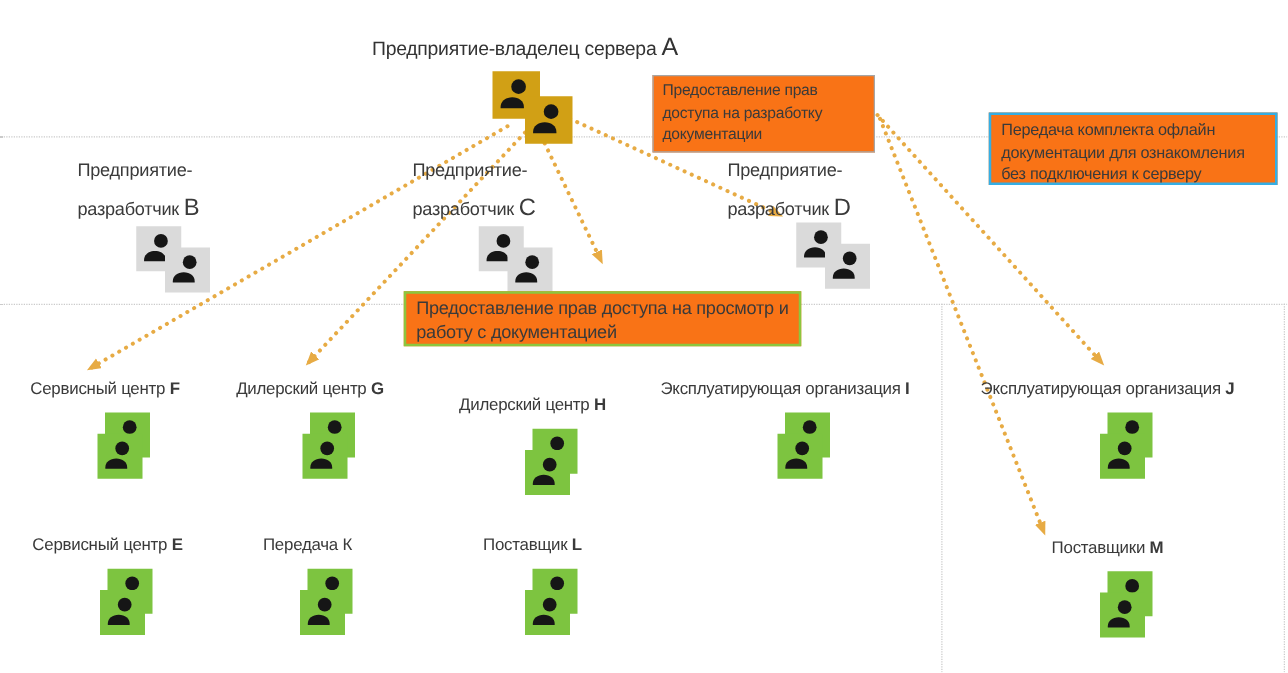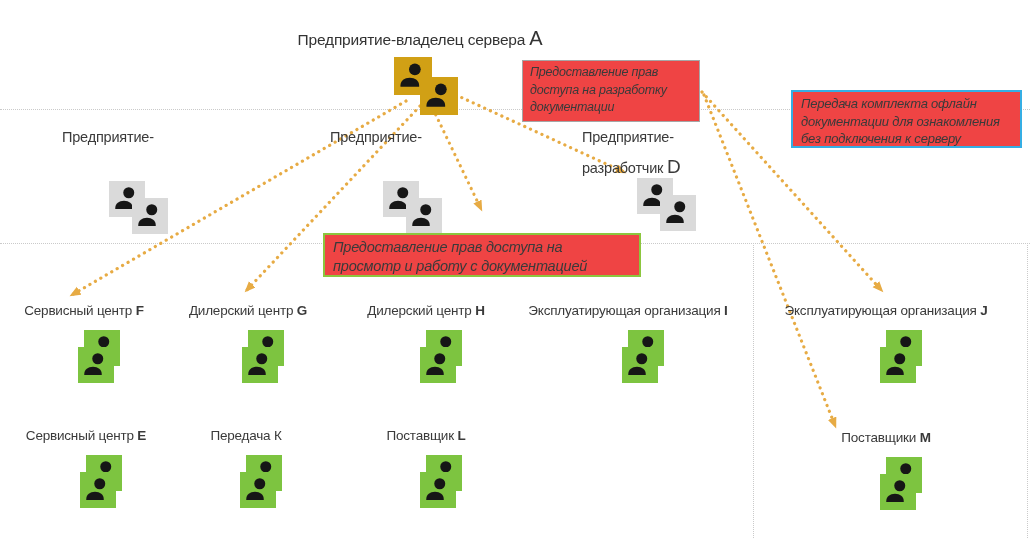--- a/index.html
+++ b/index.html
@@ -33,21 +33,21 @@
   .people-icon.cons .sq{background:var(--consumer-icon,#7DC440);}
   
   .dev-label{position:absolute;z-index:2;font-size:14.5px;line-height:30px;letter-spacing:-0.2px;color:#3a3a3a;white-space:nowrap;}
   .dev-label .ltr-big{font-size:19px;}
   
   .node{position:absolute;width:240px;text-align:center;z-index:2;}
   .node-label{font-size:13.5px;letter-spacing:-0.2px;color:#3a3a3a;white-space:nowrap;}
   .node-label .ltr{font-weight:bold;font-size:13.5px;}
   .node-label .ltr.reg{font-weight:normal;}
   
-  .callout{position:absolute;z-index:3;background:#ef4444;box-sizing:border-box;letter-spacing:-0.2px;color:#3a3a3a;font-style:italic;}
+  .callout{position:absolute;z-index:3;background:#f97316;box-sizing:border-box;letter-spacing:-0.2px;color:#3a3a3a;}
   .callout.gray{left:522px;top:60px;width:178px;height:62px;border:1px solid var(--callout-gray-border,#a6a6a6);font-size:12.5px;line-height:1.4;padding:3px 7px;}
   .callout.blue{left:791px;top:90px;width:231px;height:58px;border:2px solid var(--callout-blue-border,#35AEE4);font-size:13px;line-height:1.35;padding:3px 8px;}
   .callout.green{left:323px;top:233px;width:318px;height:44px;border:2px solid var(--callout-green-border,#8CC63E);font-size:14.5px;line-height:1.3;padding:3px 8px;}
 </style>
 </head>
 <body>
 
 <div class="canvas">
 
   <div class="gridline h" style="top:109px"></div>
@@ -84,38 +84,40 @@
     <span class="sq s2">
         <svg viewBox="0 0 24 24">
           <circle cx="13.4" cy="7" r="4.4"></circle>
           <path d="M2.6 20v-.8c0-3.5 3-5.8 7-5.8s7 2.3 7 5.8v.8z"></path>
         </svg>
       </span>
   </div>
 
   <div class="dev-label" style="left:62px;top:122px">
     <div>Предприятие-</div>
+    <div><span>разработчик</span> <span class="ltr-big">B</span></div>
   </div>
   <div class="people-icon dev abs" style="left:109px;top:181px">
     <span class="sq s1">
         <svg viewBox="0 0 24 24">
           <circle cx="13.4" cy="7" r="4.4"></circle>
           <path d="M2.6 20v-.8c0-3.5 3-5.8 7-5.8s7 2.3 7 5.8v.8z"></path>
         </svg>
       </span>
     <span class="sq s2">
         <svg viewBox="0 0 24 24">
           <circle cx="13.4" cy="7" r="4.4"></circle>
           <path d="M2.6 20v-.8c0-3.5 3-5.8 7-5.8s7 2.3 7 5.8v.8z"></path>
         </svg>
       </span>
   </div>
 
   <div class="dev-label" style="left:330px;top:122px">
     <div>Предприятие-</div>
+    <div><span>разработчик</span> <span class="ltr-big">C</span></div>
   </div>
   <div class="people-icon dev abs" style="left:383px;top:181px">
     <span class="sq s1">
         <svg viewBox="0 0 24 24">
           <circle cx="13.4" cy="7" r="4.4"></circle>
           <path d="M2.6 20v-.8c0-3.5 3-5.8 7-5.8s7 2.3 7 5.8v.8z"></path>
         </svg>
       </span>
     <span class="sq s2">
         <svg viewBox="0 0 24 24">
@@ -177,21 +179,21 @@
         </span>
       <span class="sq s2">
           <svg viewBox="0 0 24 24">
             <circle cx="13.4" cy="7" r="4.4"></circle>
             <path d="M2.6 20v-.8c0-3.5 3-5.8 7-5.8s7 2.3 7 5.8v.8z"></path>
           </svg>
         </span>
     </div>
   </div>
 
-  <div class="node" style="left:306px;top:303px">
+  <div class="node" style="left:306px;top:316px">
     <div class="node-label"><span>Дилерский центр</span> <span class="ltr">H</span></div>
     <div class="people-icon cons">
       <span class="sq s1">
           <svg viewBox="0 0 24 24">
             <circle cx="13.4" cy="7" r="4.4"></circle>
             <path d="M2.6 20v-.8c0-3.5 3-5.8 7-5.8s7 2.3 7 5.8v.8z"></path>
           </svg>
         </span>
       <span class="sq s2">
           <svg viewBox="0 0 24 24">

